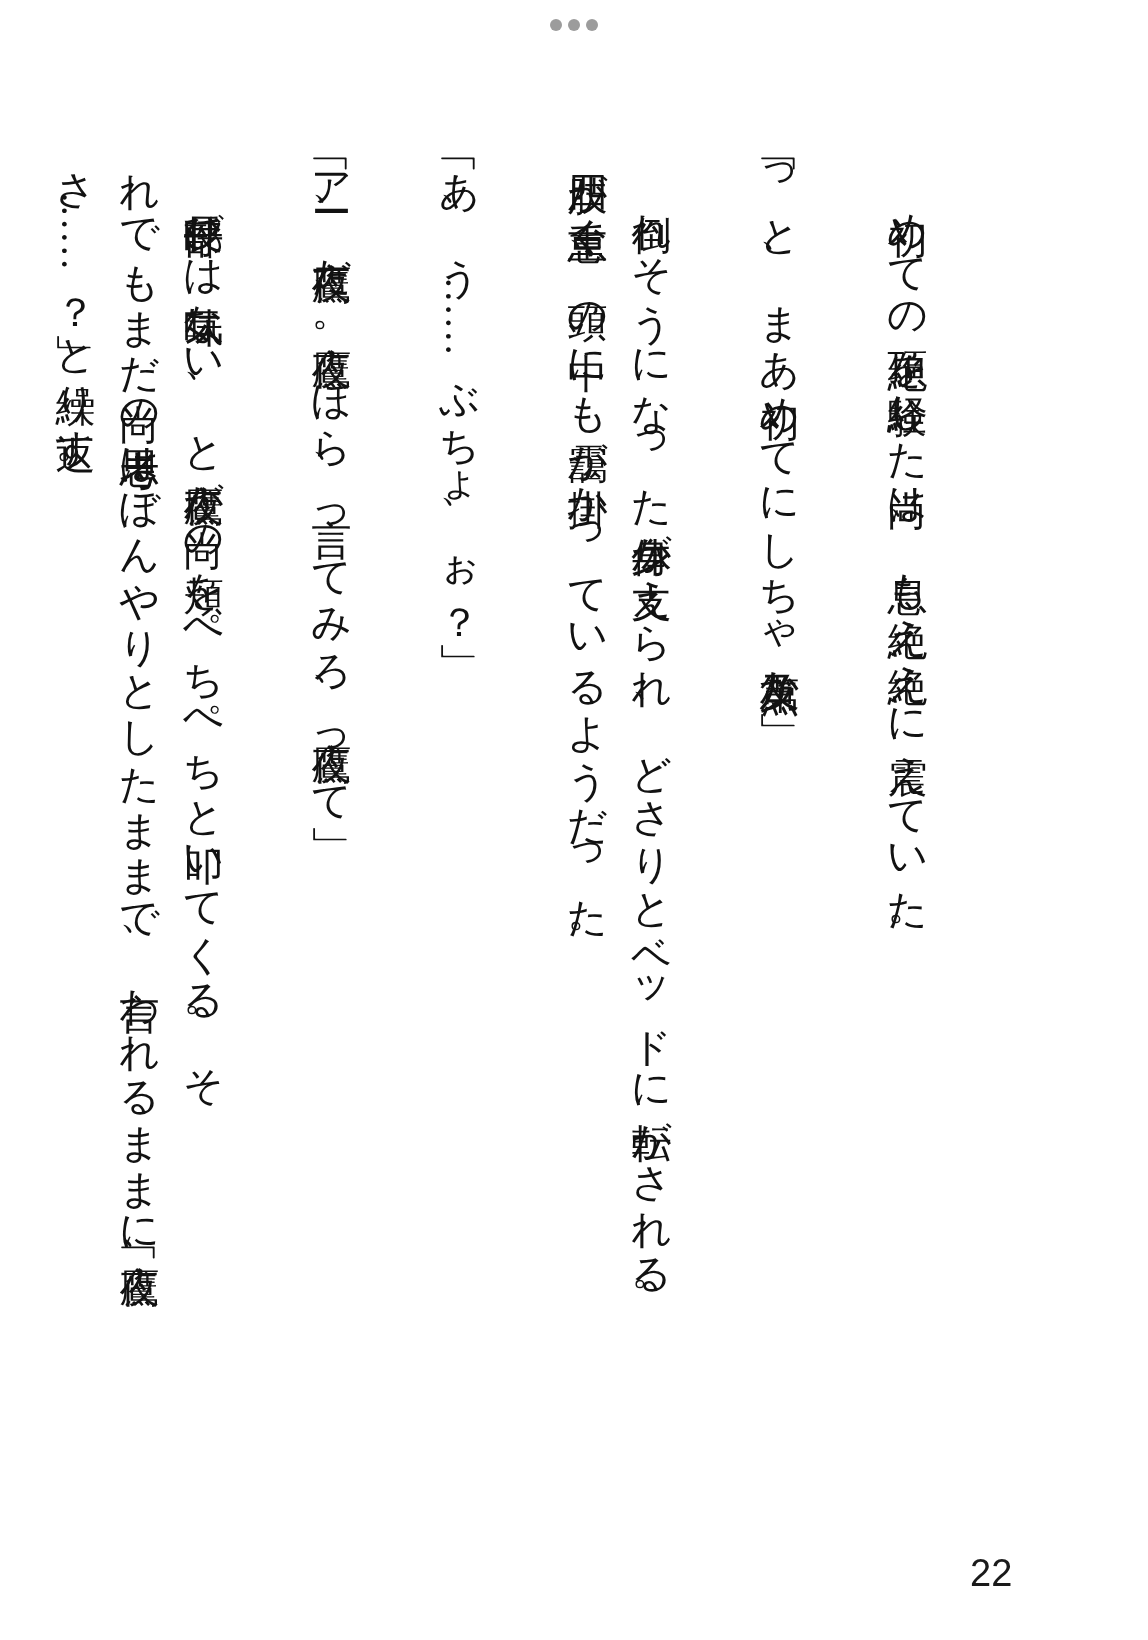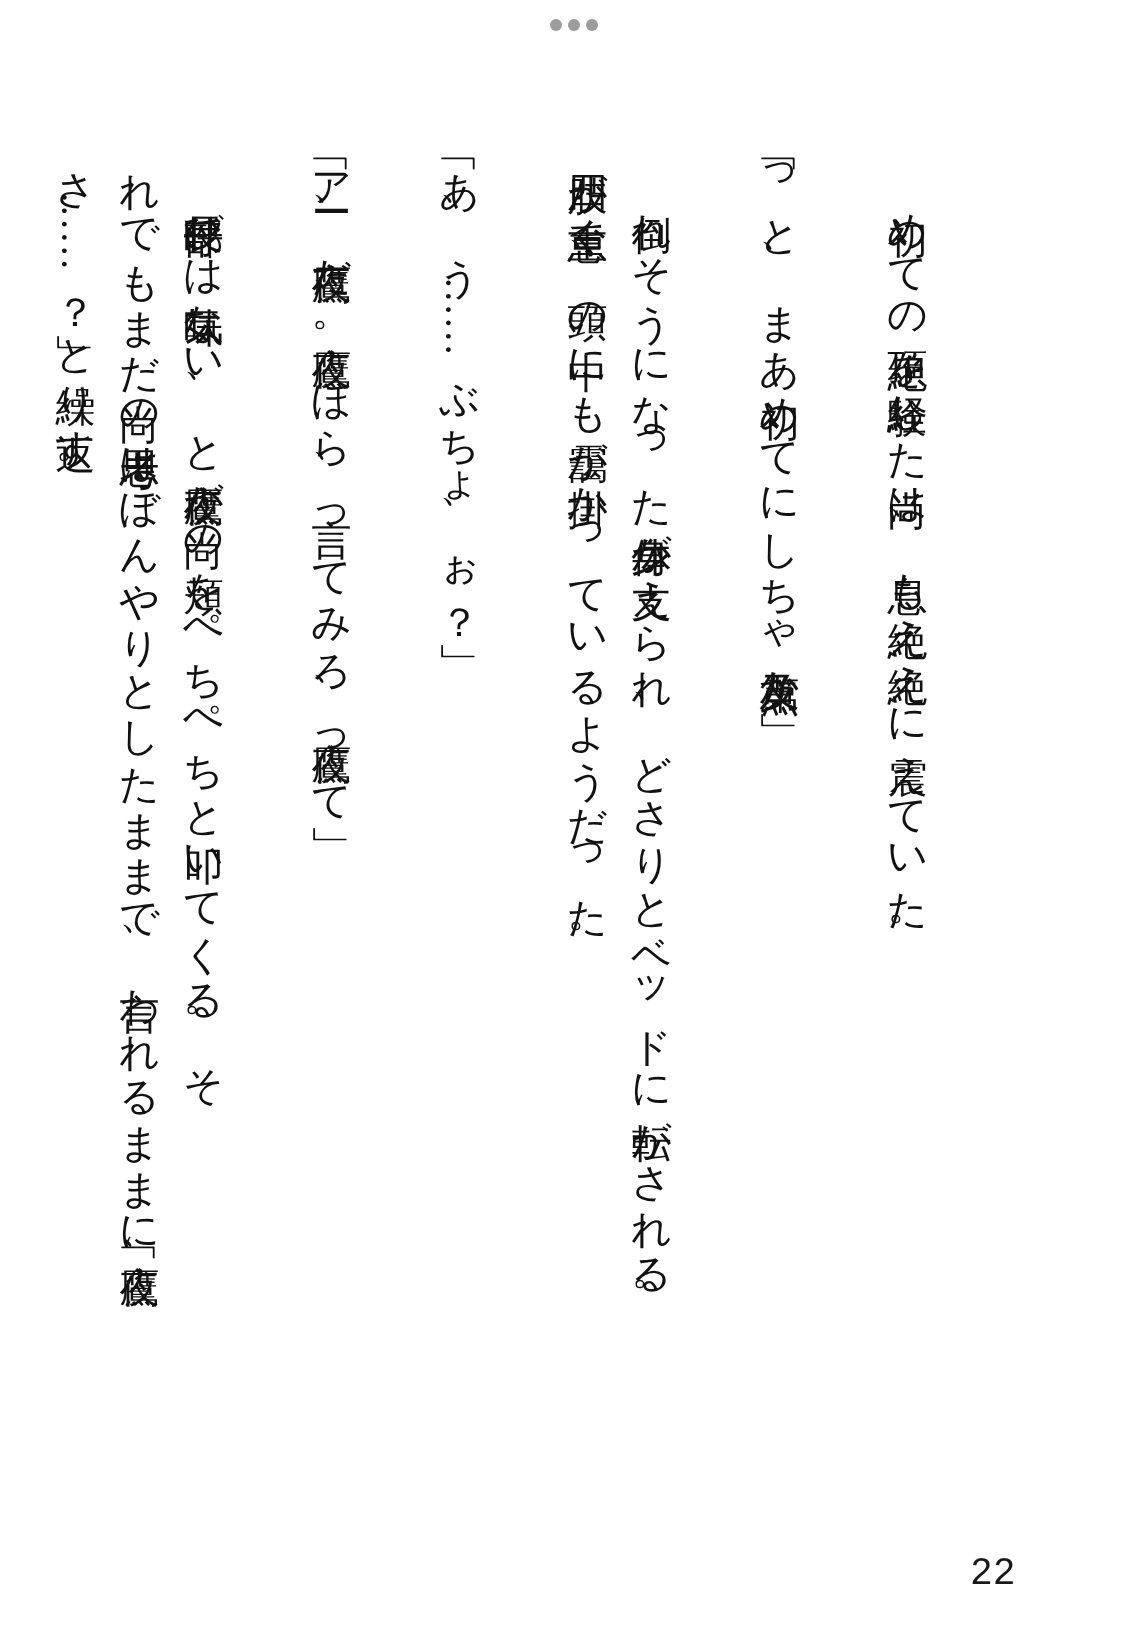--- a/index.html
+++ b/index.html
@@ -54,21 +54,21 @@
   .text-block p.indent {
     text-indent: 40px; 
   }
 
   .page-number {
     position: absolute;
     top: 1552px;
     left: 970px;
     font-size: 38px;
     color: #1a1a1a;
-    font-family: Liberation Mono, monospace;
+    font-family: Liberation Sans, sans-serif;
   }
 </style>
 </head>
 <body>
 
 <div class="menu-dots">
   <span class="dot"></span>
   <span class="dot"></span>
   <span class="dot"></span>
 </div>

